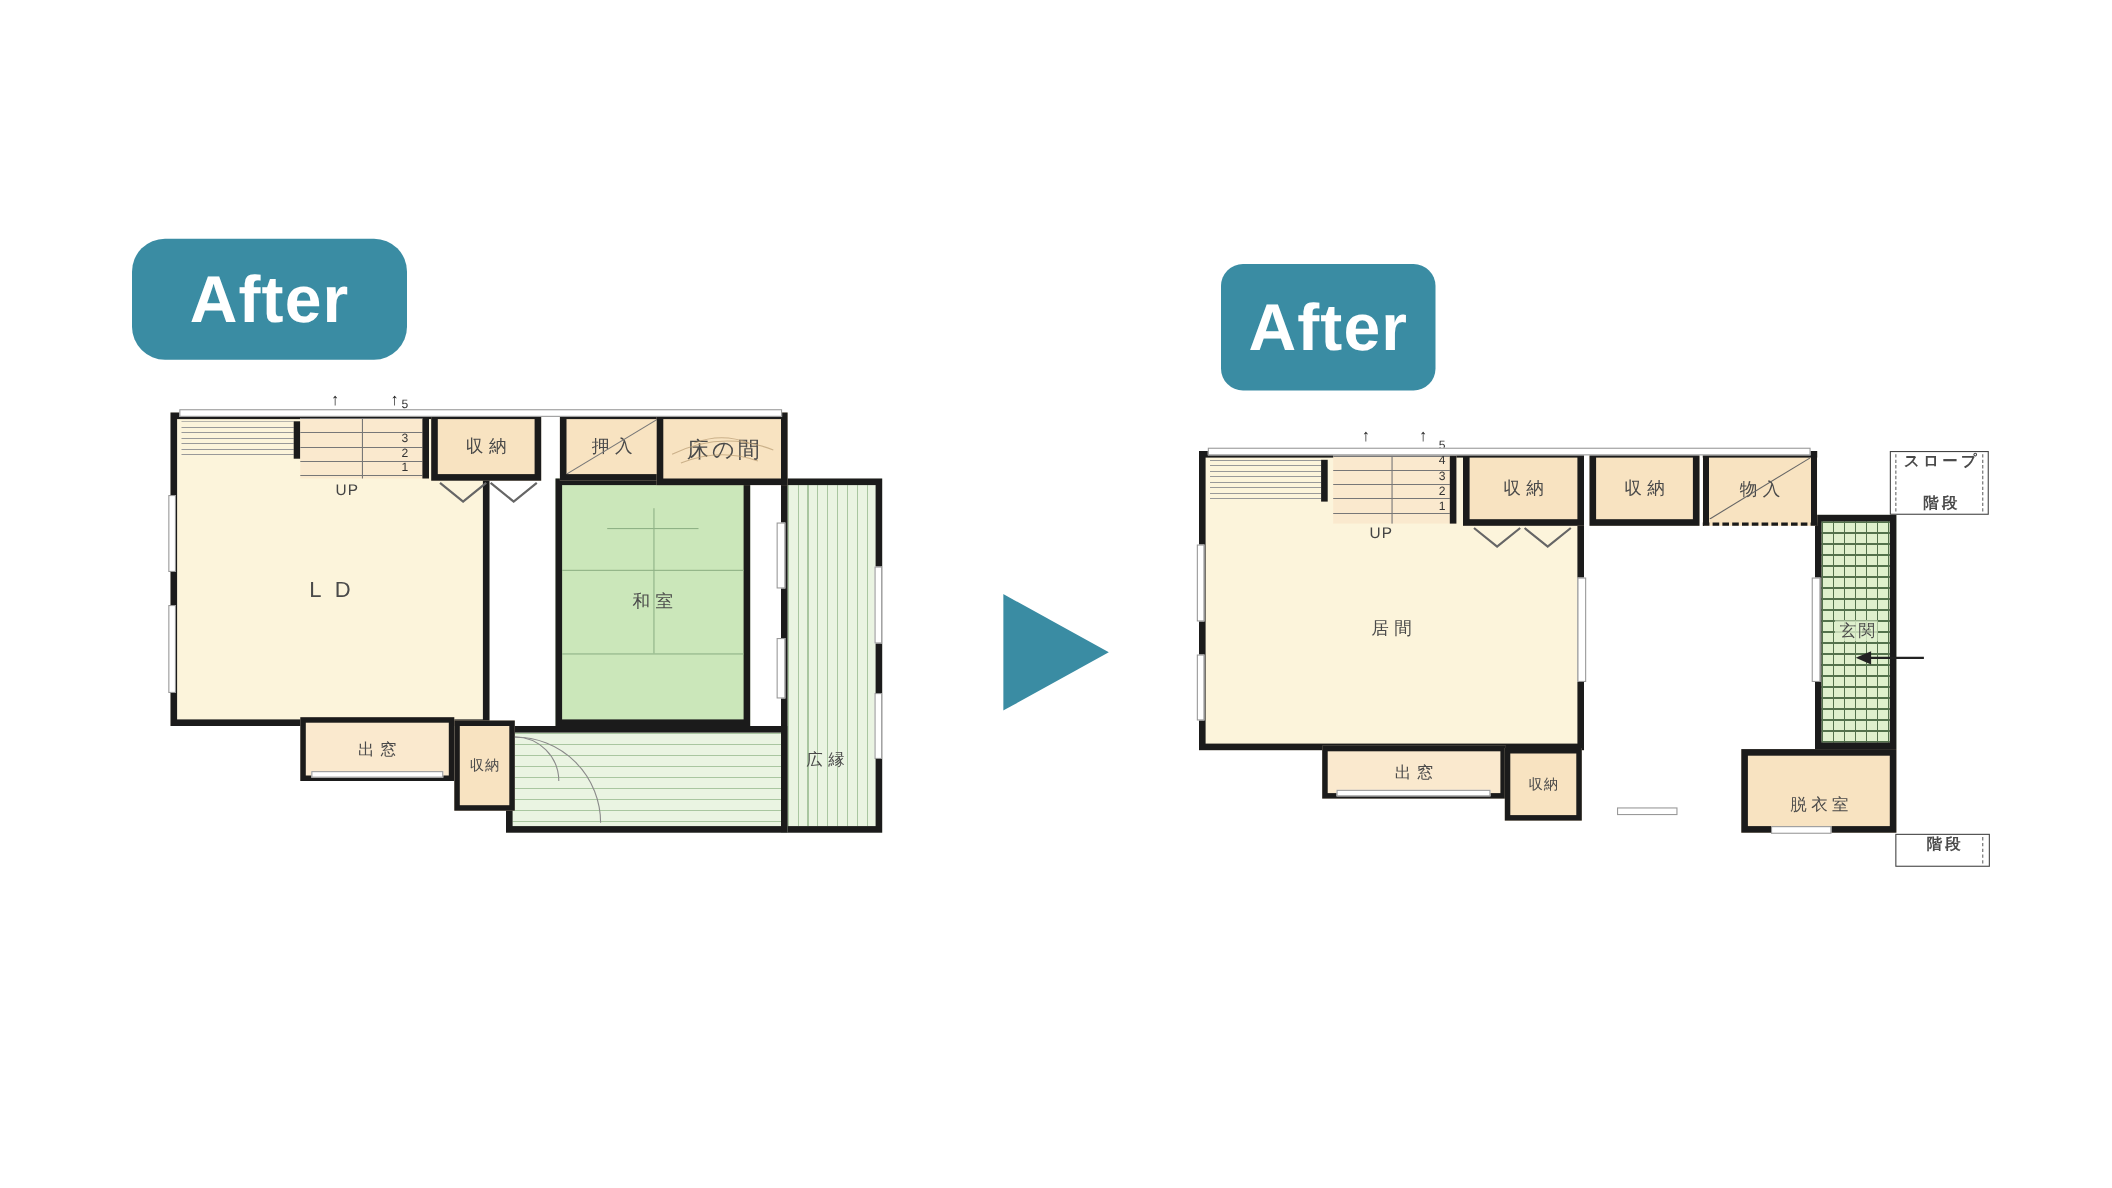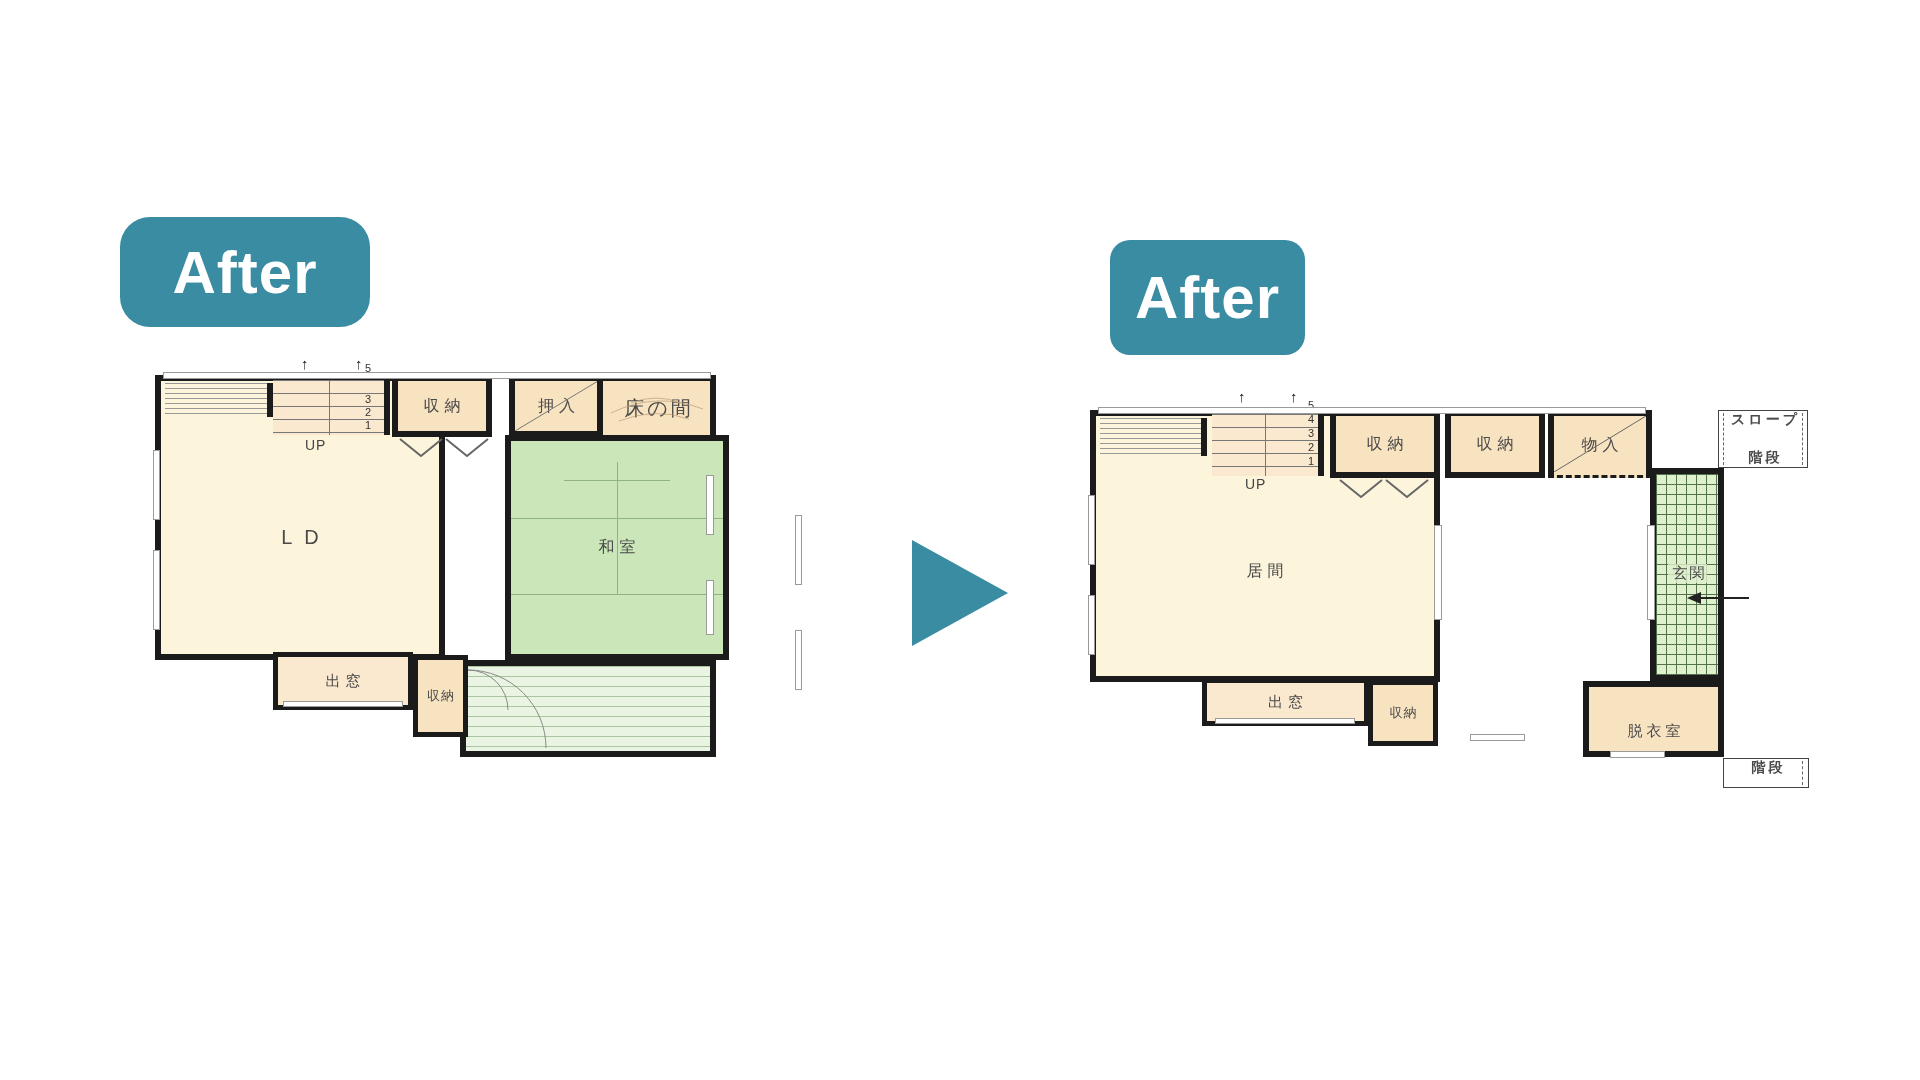--- a/index.html
+++ b/index.html
@@ -56,32 +56,35 @@
 <div class="badge" style="left:1110px; top:240px; width:195px; height:115px;border-radius:20px;">
   <span>After</span>
 </div>
 
 <svg class="svgabs" style="left:912px; top:540px;" width="100" height="110">
   <polygon points="0,0 96,53 0,106" fill="#3A8CA3"></polygon>
 </svg>
 
 <div class="plan" style="left:155px; top:375px; width:660px; height:395px;">
 
+  <div class="room veranda-v" style="left:555px; top:60px; width:92px; height:322px;">
+    <span class="lbl" style="position:absolute; left:12px; top:240px; font-size:15px;">広縁</span>
+  </div>
   <div class="room veranda-h" style="left:305px; top:285px; width:256px; height:97px;">
     <svg class="svgabs" style="left:2px; top:2px;" width="80" height="84">
       <path d="M0,2 A78,78 0 0 1 78,80" fill="none" stroke="#8a8a8a" stroke-width="1"></path>
       <path d="M0,2 A40,40 0 0 1 40,42" fill="none" stroke="#8a8a8a" stroke-width="1"></path>
     </svg>
   </div>
 
   <div class="room cream" style="left:0; top:0; width:290px; height:285px; padding-top:40px;">
     <span class="lbl" style="font-size:20px; letter-spacing:12px; text-indent:12px;">LD</span>
   </div>
 
-  <div class="room tatami" style="left:350px; top:60px; width:224px; height:225px;">
+  <div class="room tatami" style="left:350px; top:60px; width:177px; height:225px;">
     <i class="tl" style="left:0; right:0; top:36%; height:1px;"></i>
     <i class="tl" style="left:0; right:0; top:72%; height:1px;"></i>
     <i class="tl" style="left:50%; top:10%; bottom:28%; width:1px;"></i>
     <i class="tl" style="left:25%; top:36%; height:1px; width:50%; margin-top:-38px;"></i>
     <span class="lbl">和室</span>
   </div>
 
   <div class="room tan" style="left:237px; top:0; width:100px; height:62px;">
     <span class="lbl">収納</span>
   </div>

